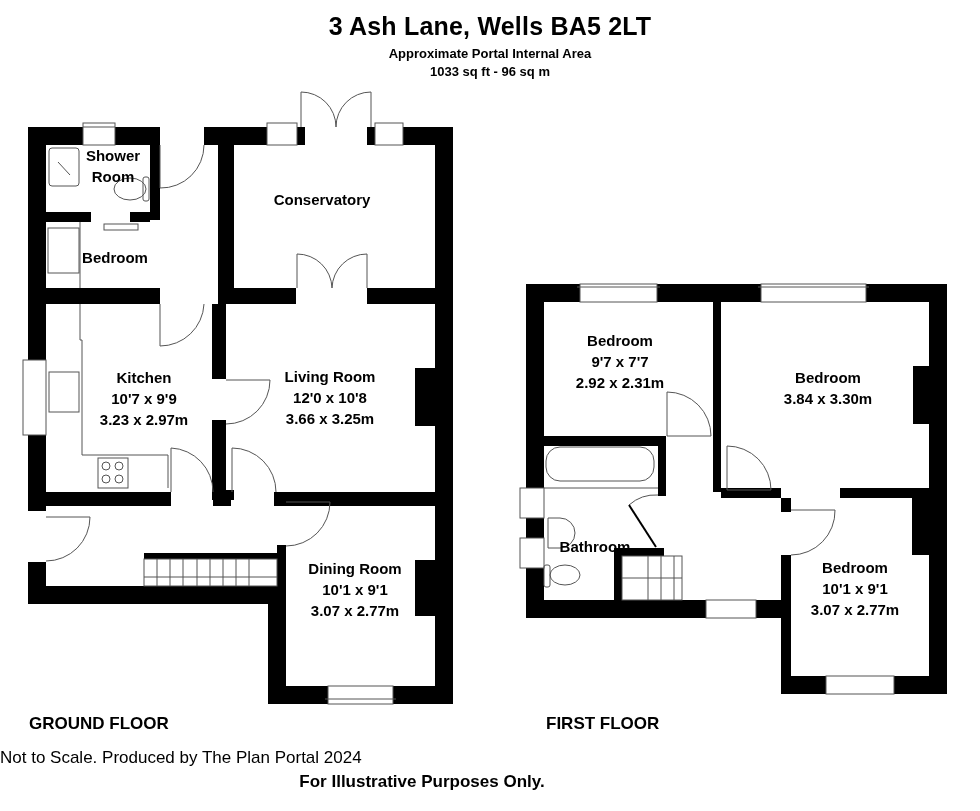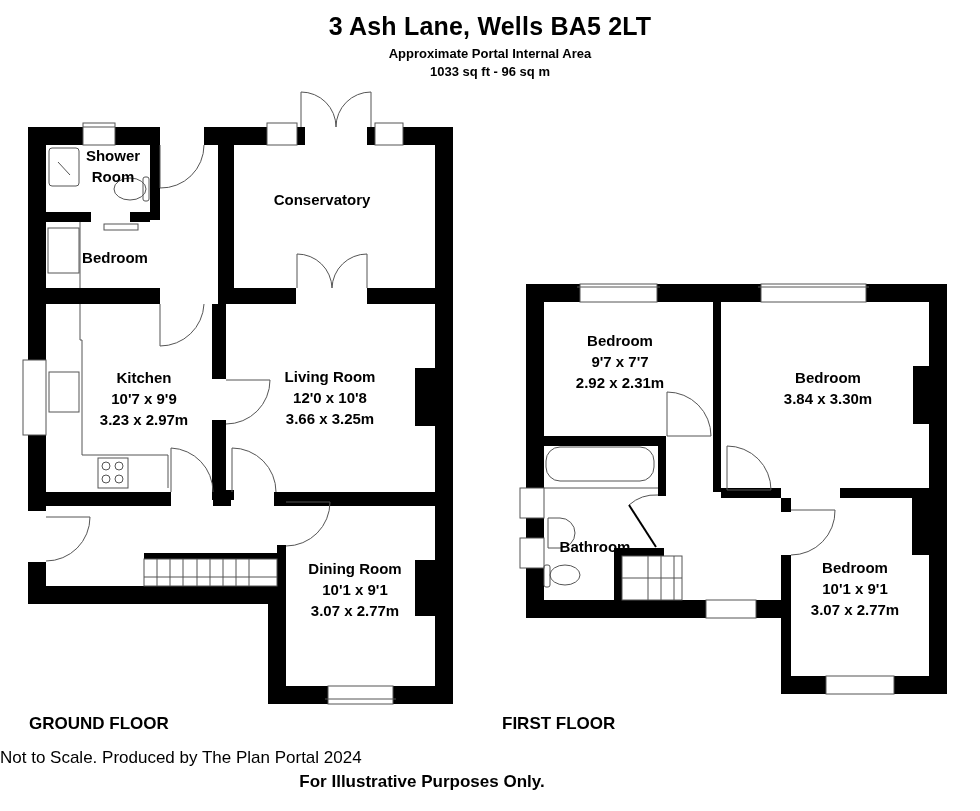--- a/index.html
+++ b/index.html
@@ -235,16 +235,16 @@
 <div class="room-label" style="left:552px; top:490px; width:86px;margin-top:46px;">
   <span>Bathroom</span>
 </div>
 <div class="room-label" style="left:790px; top:557px; width:130px;">
   <span>Bedroom</span>
   <span>10'1 x 9'1</span>
   <span>3.07 x 2.77m</span>
 </div>
 
 <div class="floor-label" style="left:29px;">GROUND FLOOR</div>
-<div class="floor-label" style="left:502px;">FIRST FLOOR</div>
+<div class="floor-label" style="left:546px;">FIRST FLOOR</div>
 
 <div class="footer1">Not to Scale. Produced by The Plan Portal 2024</div>
 <div class="footer2">For Illustrative Purposes Only.</div>
 
 </body></html>

